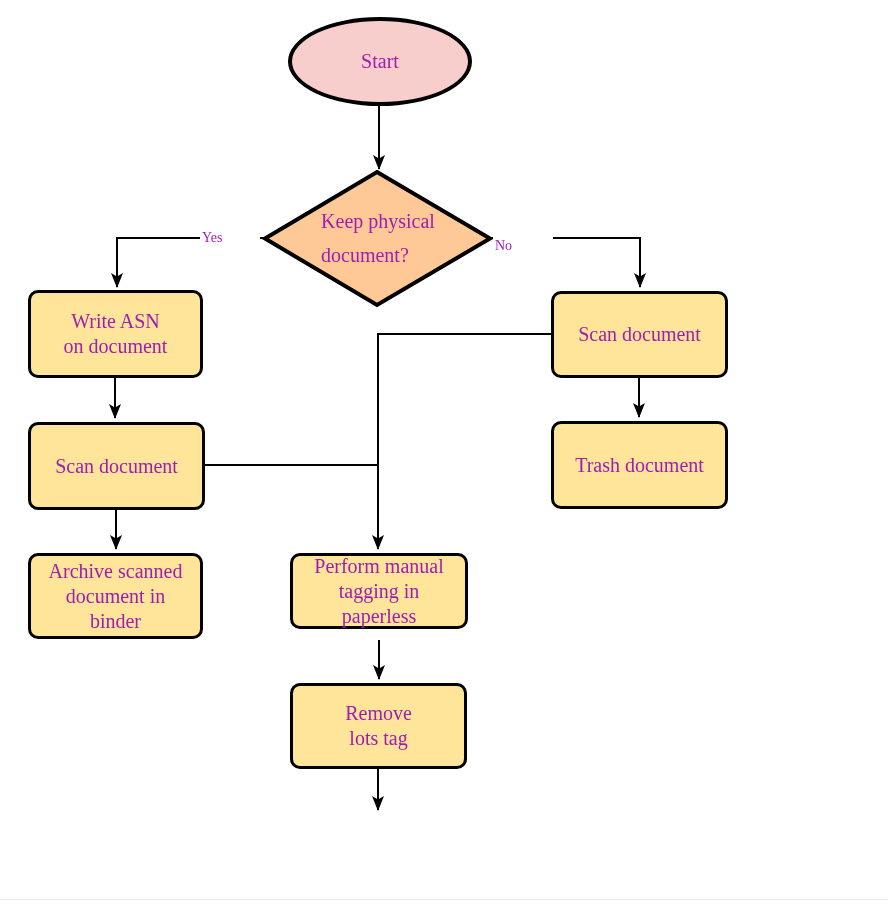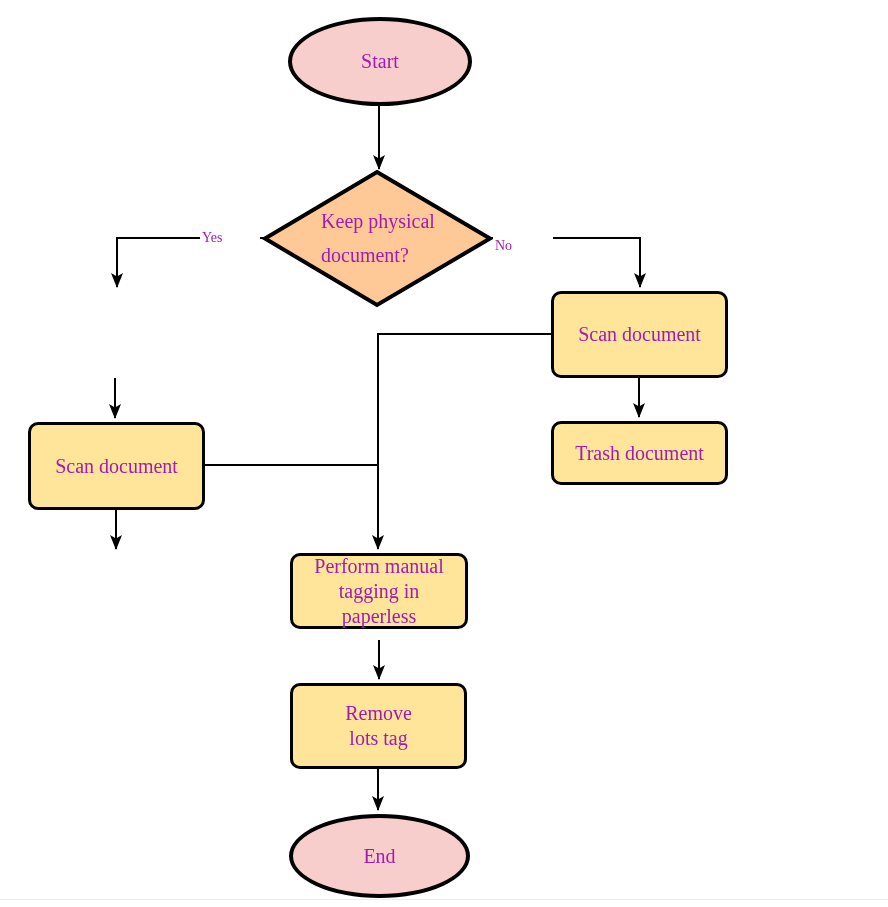--- a/index.html
+++ b/index.html
@@ -104,33 +104,37 @@
 
   <div class="node terminator" style="left:288px; top:17px; width:184px; height:89px;">Start</div>
 
   <div class="decision-label" style="left:277px; top:206px; width:202px; height:64px;">Keep physical
 document?</div>
 
   <div class="edge-label" style="left:200px; top:212px; width:56px;">Yes</div>
 
   <div class="edge-label" style="left:493px; top:220px; width:56px;">No</div>
 
+  <div class="node" style="left:28px; top:290px; width:175px; height:88px;">Write ASN
+on document</div>
 
   <div class="node" style="left:28px; top:422px; width:177px; height:88px;">Scan document</div>
 
+  <div class="node" style="left:28px; top:553px; width:175px; height:86px;">Archive scanned
+document in
+binder</div>
 
   <div class="node" style="left:551px; top:291px; width:177px; height:87px;">Scan document</div>
 
-  <div class="node" style="left:551px; top:421px; width:177px; height:64px;">Trash document</div>
+  <div class="node" style="left:551px; top:421px; width:177px; height:88px;">Trash document</div>
 
   <div class="node" style="left:290px; top:553px; width:178px; height:76px;">Perform manual
 tagging in
 paperless</div>
 
 
   <div class="node" style="left:290px; top:683px; width:177px; height:86px;">Remove
 lots tag</div>
 
-  <div class="node terminator" style="left:289px; top:814px; width:181px; height:84px;">End</div>
 
   <div class="page-rule"></div>
 
 </div>
 
 </body></html>

